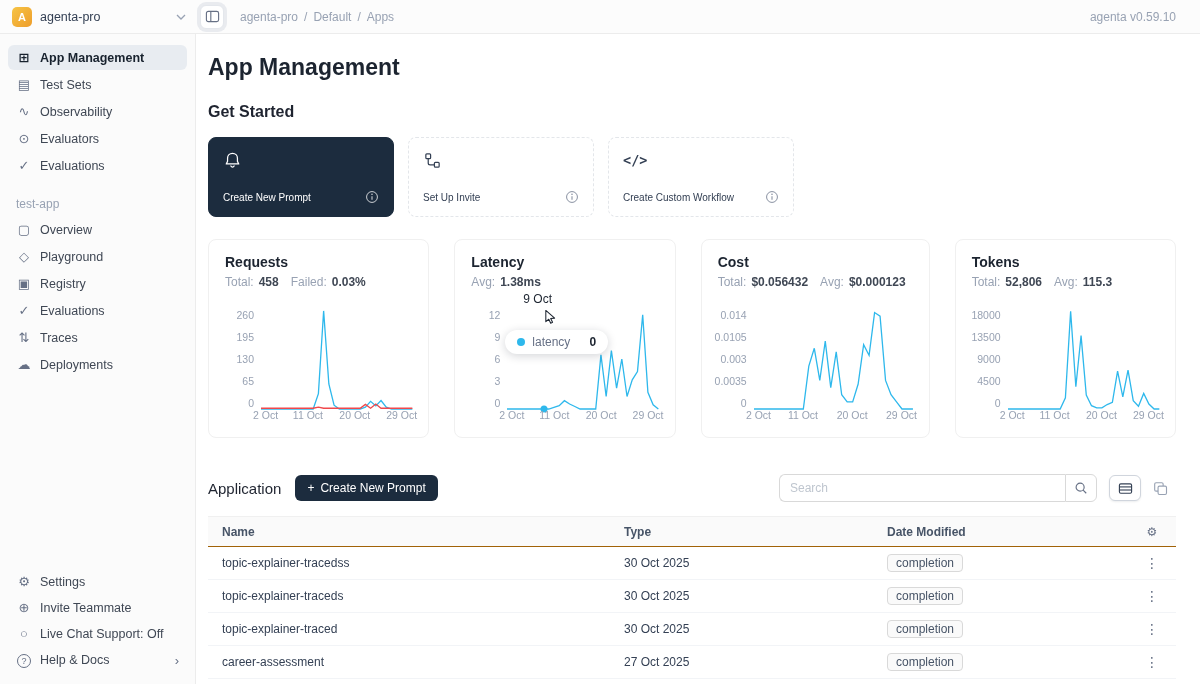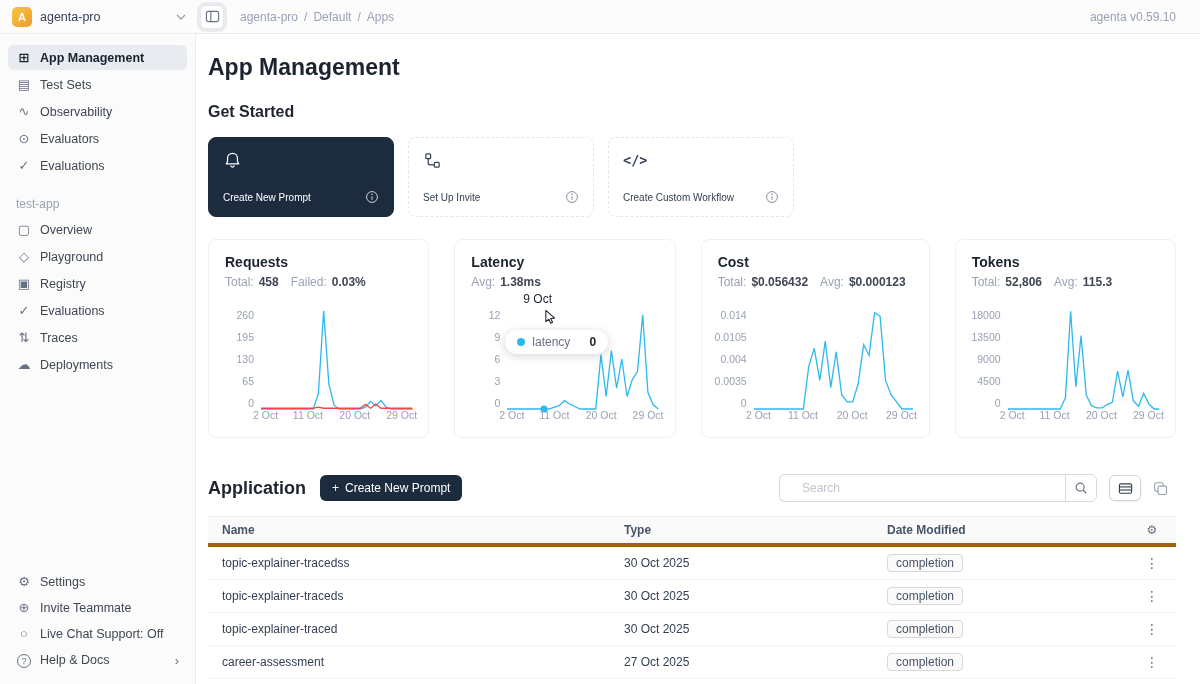--- a/index.html
+++ b/index.html
@@ -69,38 +69,38 @@
   .cursor-svg{position:absolute;left:26px;top:17px}
   .tip-pill{margin-top:24px;margin-left:-12px;background:#fff;border-radius:16px;
     box-shadow:0 2px 10px rgba(16,24,40,.18);padding:5px 12px;display:flex;align-items:center;gap:7px;
     font-size:12px;min-width:100px}
   .tip-dot{width:8px;height:8px;border-radius:50%;background:#2eb8ec;flex:0 0 auto}
   .tip-series{color:#667085}
   .tip-value{margin-left:auto;font-weight:600;color:#1c2430;padding-left:12px}
 
   
   .app-header{display:flex;align-items:center;margin-top:36px;gap:14px}
-  .app-title{font-size:18px;font-weight:700}
+  .app-title{font-size:15px;font-weight:400}
   .create-btn{display:flex;align-items:center;gap:6px;background:#1c2c3e;color:#fff;border:none;
     border-radius:6px;height:26px;padding:0 12px;font-size:12px;cursor:pointer}
   .right-tools{margin-left:auto;display:flex;align-items:center}
   .search-wrap{display:flex;height:28px}
   .search-input{width:286px;border:1px solid #d9d9d9;border-right:none;border-radius:6px 0 0 6px;
-    padding:0 22px;font-size:12px;color:#344054;outline:none;background:#fff}
+    padding:0 10px;font-size:12px;color:#344054;outline:none;background:#fff}
   .search-input::placeholder{color:#bfc6cf}
   .search-btn{width:32px;border:1px solid #d9d9d9;border-radius:0 6px 6px 0;background:#fff;
     display:flex;align-items:center;justify-content:center;cursor:pointer;color:#667085}
   .view-toggle{display:flex;align-items:center;margin-left:12px;gap:3px}
   .vt-btn{width:32px;height:26px;display:flex;align-items:center;justify-content:center;border-radius:6px;
     border:1px solid transparent;cursor:pointer;background:transparent;color:#98a2b3}
   .vt-btn.active{border-color:#d0d5dd;background:#fff;color:#344054;box-shadow:0 1px 2px rgba(16,24,40,.08)}
 
   .table{margin-top:14px;border-top:1px solid #f0f0f0}
   .thead{display:grid;grid-template-columns:402px 263px 1fr 48px;height:30px;align-items:center;
-    background:#fafafa;font-size:12px;font-weight:600;color:#475467;border-bottom:4px solid #a16207}
+    background:#fafafa;font-size:12px;font-weight:600;color:#475467;border-bottom:1px solid #a16207}
   .th{padding:0 14px;position:relative}
   .th + .th::before{content:"";position:absolute;left:0;top:8px;bottom:8px;width:1px;background:#e8eaee}
   .th-gear{text-align:center;color:#667085;cursor:pointer}
   .trow{display:grid;grid-template-columns:402px 263px 1fr 48px;height:33px;align-items:center;
     font-size:12px;color:#344054;border-bottom:1px solid #f2f4f7;cursor:pointer;background:#fff}
   .td{padding:0 14px;white-space:nowrap;overflow:hidden;text-overflow:ellipsis}
   .badge{display:inline-block;border:1px solid #d9d9d9;background:#fafafa;border-radius:4px;
     padding:1px 8px;font-size:12px;color:#475467}
   .row-menu{text-align:center;color:#667085;font-size:14px;cursor:pointer}
 </style>
@@ -341,21 +341,21 @@
       <div class="stat-sub">
         <span class="sl">Total:</span>
           <span class="sv">$0.056432</span>
         <span class="sl">Avg:</span>
           <span class="sv">$0.000123</span>
       </div>
       <div class="chart">
         <div class="ycol">
             <span>0.014</span>
             <span>0.0105</span>
-            <span>0.004</span>
+            <span>0.003</span>
             <span>0.0035</span>
             <span>0</span>
           </div>
         <div class="plotcol">
             <div class="plot">
               <svg viewBox="0 0 100 100" preserveAspectRatio="none">
                 <polyline points="0.00,100.00 3.45,100.00 6.90,100.00 10.34,100.00 13.79,100.00 17.24,100.00 20.69,100.00 24.14,100.00 27.59,100.00 31.03,100.00 34.48,57.14 37.93,39.29 41.38,71.43 44.83,32.14 48.28,78.57 51.72,42.86 55.17,85.71 58.62,92.86 62.07,92.86 65.52,75.00 68.97,35.71 72.41,46.43 75.86,3.57 79.31,7.14 82.76,71.43 86.21,85.71 89.66,92.86 93.10,100.00 96.55,100.00 100.00,100.00" fill="none" stroke="#2eb8ec" stroke-width="1.3" vector-effect="non-scaling-stroke"></polyline>
               </svg>
             </div>
           <div class="xrow">

